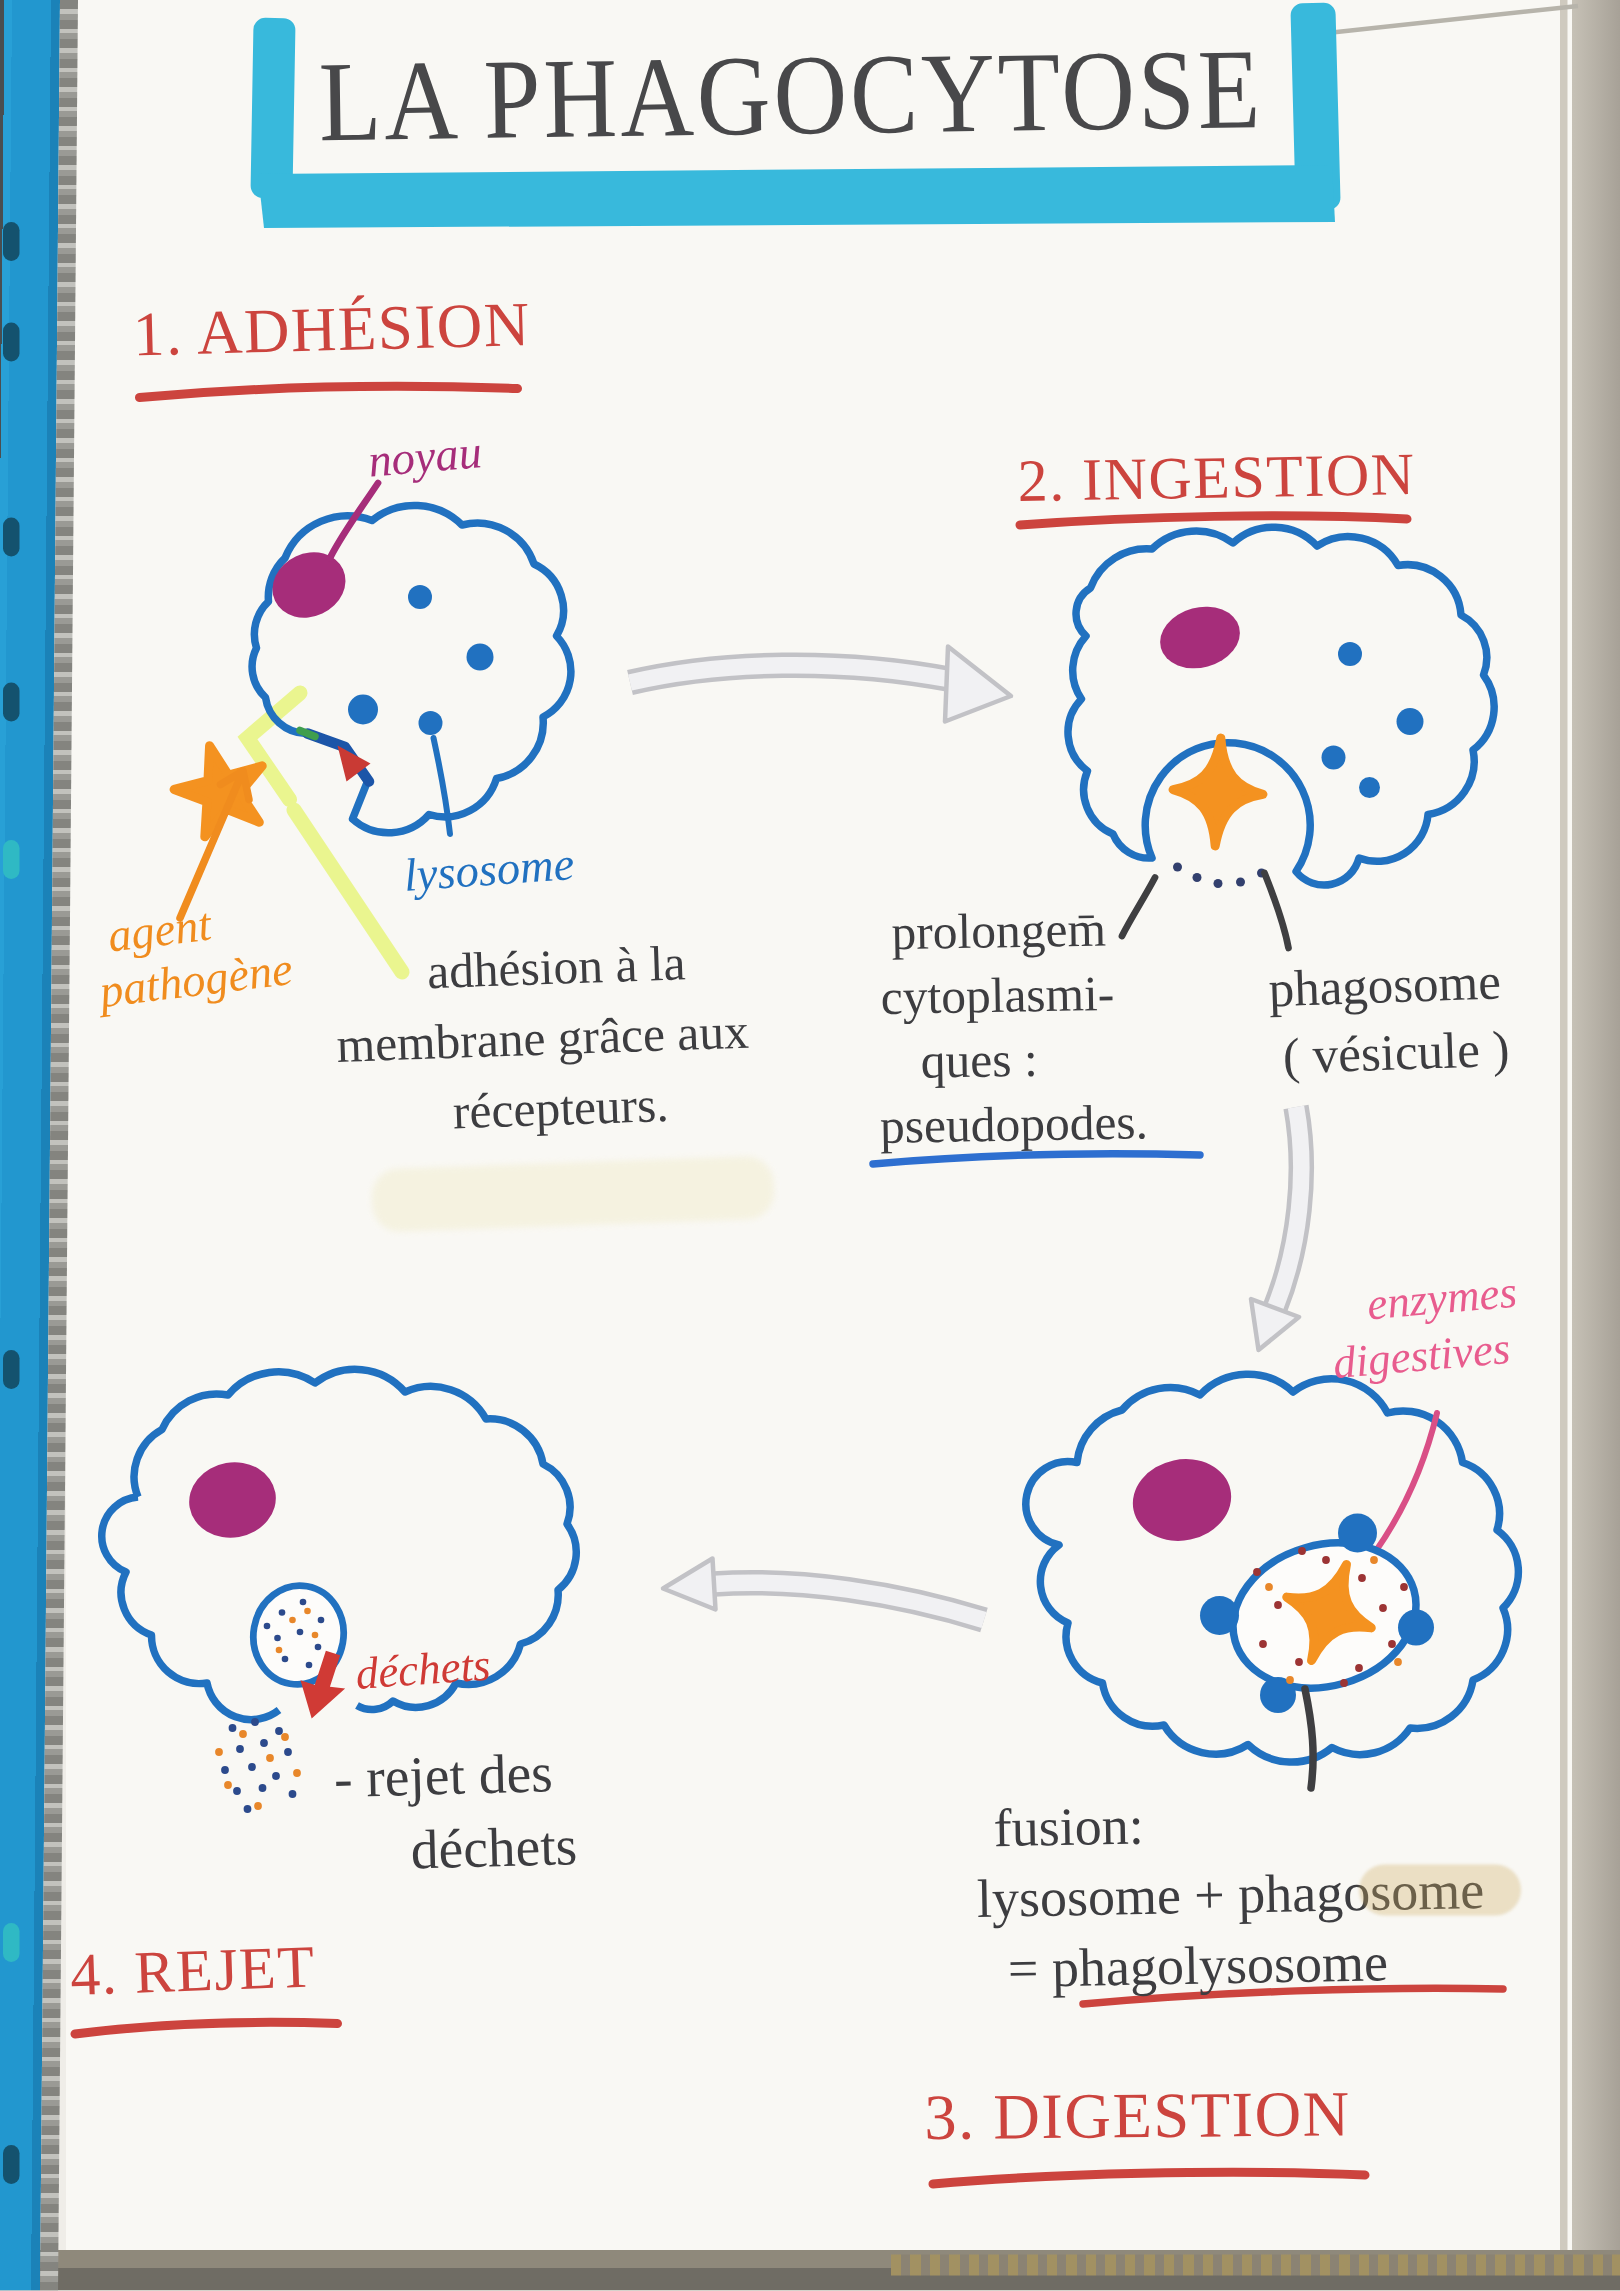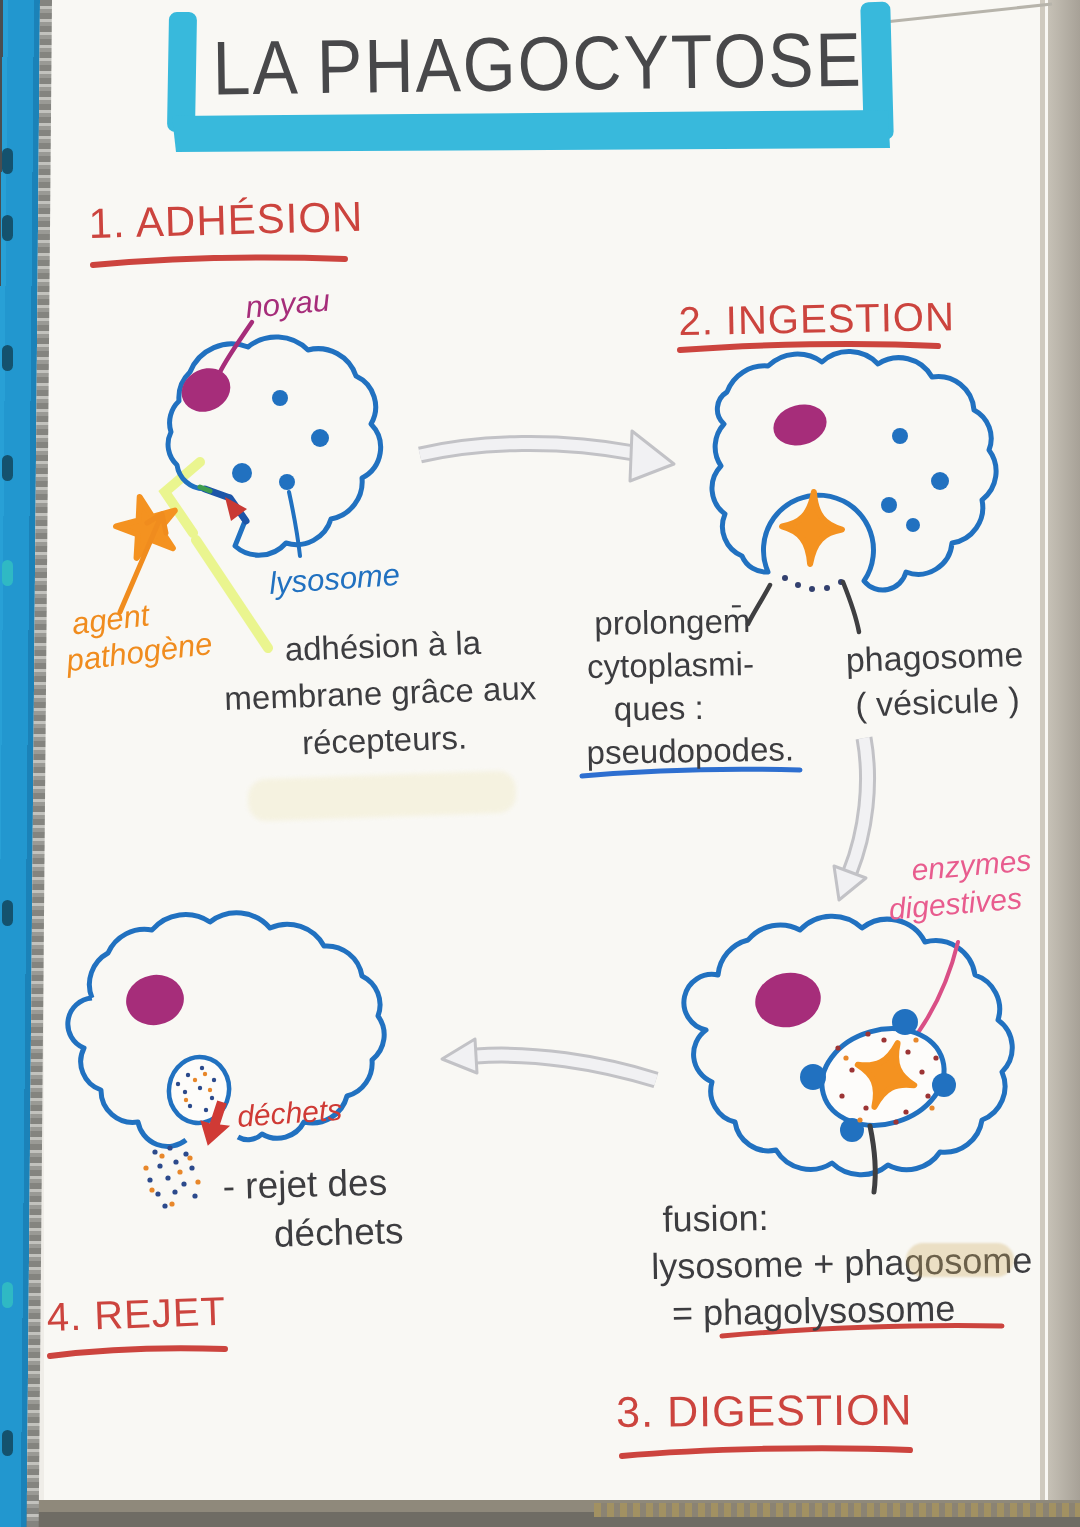--- a/index.html
+++ b/index.html
@@ -1,17 +1,17 @@
 <!DOCTYPE html>
 <html><head>
 <meta charset="utf-8">
 <style>
   html,body{margin:0;padding:0;background:#d8d4cc;}
   .scene{position:relative;width:1080px;height:1527px;overflow:hidden;background:#efede8;
-         font-family:Liberation Sans, sans-serif;}
+         font-family:Liberation Serif, serif;}
   .page{position:absolute;left:44px;top:0;width:1004px;height:1504px;background:#f9f8f4;}
   .page-edge-line{position:absolute;left:1040px;top:0;width:5px;height:1504px;background:#cfcabf;}
   .edge-right{position:absolute;right:0;top:0;width:32px;height:100%;
               background:linear-gradient(90deg,#c6c1b6,#a7a197);}
   .edge-bottom{position:absolute;left:0;bottom:0;width:100%;height:27px;
                background:linear-gradient(180deg,#8f897b 0 12px,#6f6c64 12px 100%);}
   .edge-bottom-texture{position:absolute;left:55%;bottom:10px;width:45%;height:14px;
                background:repeating-linear-gradient(90deg,#a29162 0 7px,#8b8373 7px 13px);}
   .edge-blue{position:absolute;left:0;top:0;width:40px;height:1540px;
              background:linear-gradient(90deg,#4a4e50 0 3px,#28a0d6 3px 8px,#2297cf 8px 34px,#1b82b8 34px 40px);

